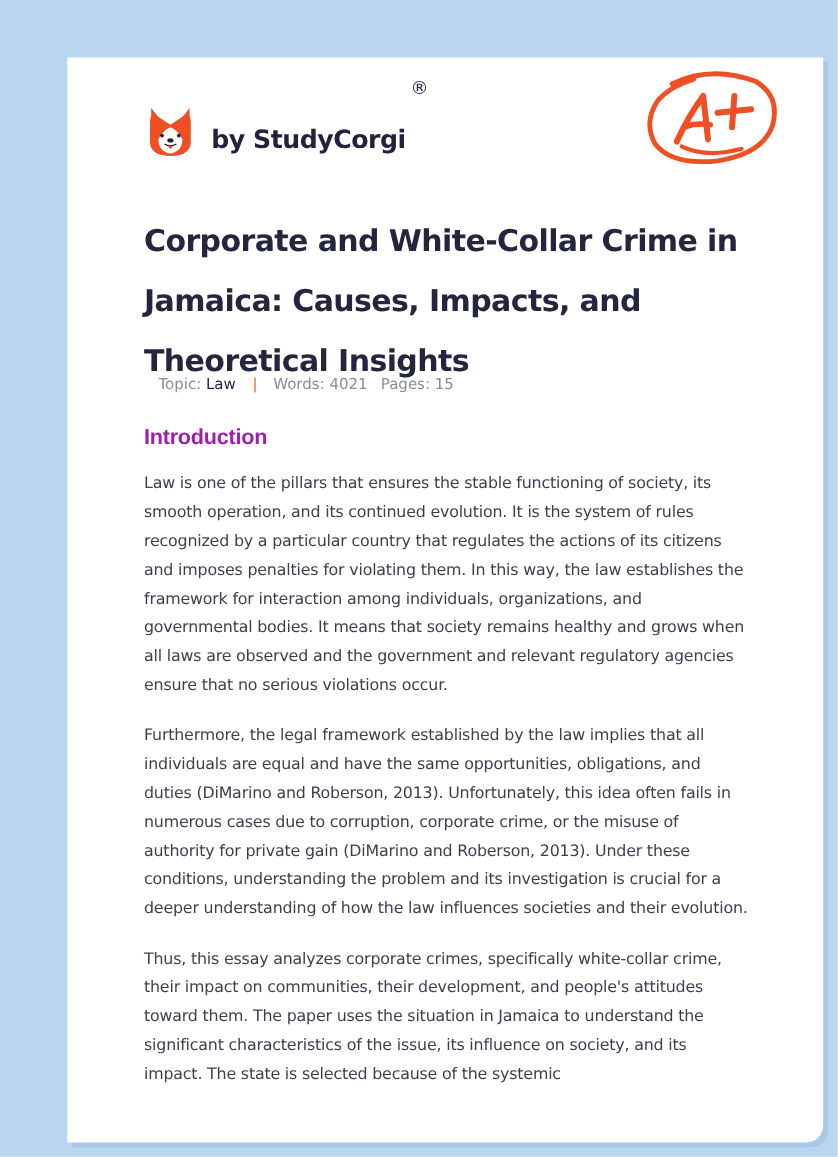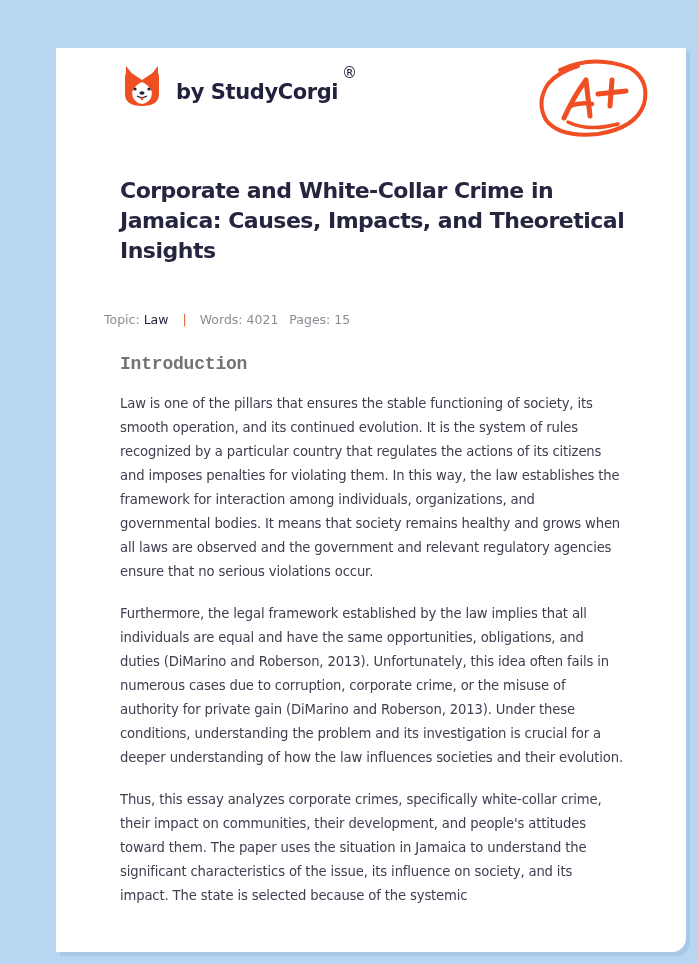--- a/index.html
+++ b/index.html
@@ -20,21 +20,21 @@
     top: 48px;
     width: 630px;
     height: 904px;
     background: #ffffff;
     border-radius: 0 0 14px 0;
     box-shadow: 4px 4px 0 #a9c8e8;
   }
   .logo-row {
     position: absolute;
     left: 66px;
-    top: 16px;
+    top: 40px;
     display: flex;
     align-items: center;
   }
   .corgi {
     width: 40px;
     height: 44px;
   }
   .brand {
     margin-left: 14px;
     margin-top: 12px;
@@ -60,28 +60,28 @@
     height: 82px;
   }
   .title {
     position: absolute;
     left: 64px;
     top: 128px;
     width: 520px;
     margin: 0;
     font-family: "DejaVu Sans", sans-serif;
     font-weight: bold;
-    font-size: 22px;
-    line-height: 30px;
+    font-size: 25px;
+    line-height: 50px;
     letter-spacing: -0.5px;
     color: #25253f;
   }
   .meta {
     position: absolute;
-    left: 48px;
+    left: 76px;
     top: 264px;
     font-size: 12.5px;
     color: #8a8c96;
     font-family: "DejaVu Sans", sans-serif;
     white-space: nowrap;
     text-align: center;
   }
   .meta .topic-val {
     color: #25253f;
   }
@@ -90,24 +90,24 @@
     margin: 0 9px 0 10px;
   }
   .meta .pages-label {
     margin-left: 7px;
   }
   .h2 {
     position: absolute;
     left: 64px;
     top: 306px;
     margin: 0;
-    font-family: Liberation Mono, monospace;
+    font-family: Liberation Sans, sans-serif;
     font-weight: bold;
     font-size: 18px;
-    color: #737373;
+    color: #a21caf;
     letter-spacing: -0.2px;
   }
   .body-text {
     position: absolute;
     left: 64px;
     top: 344px;
     width: 516px;
   }
   .body-text p {
     margin: 0 13px 18px 0;

